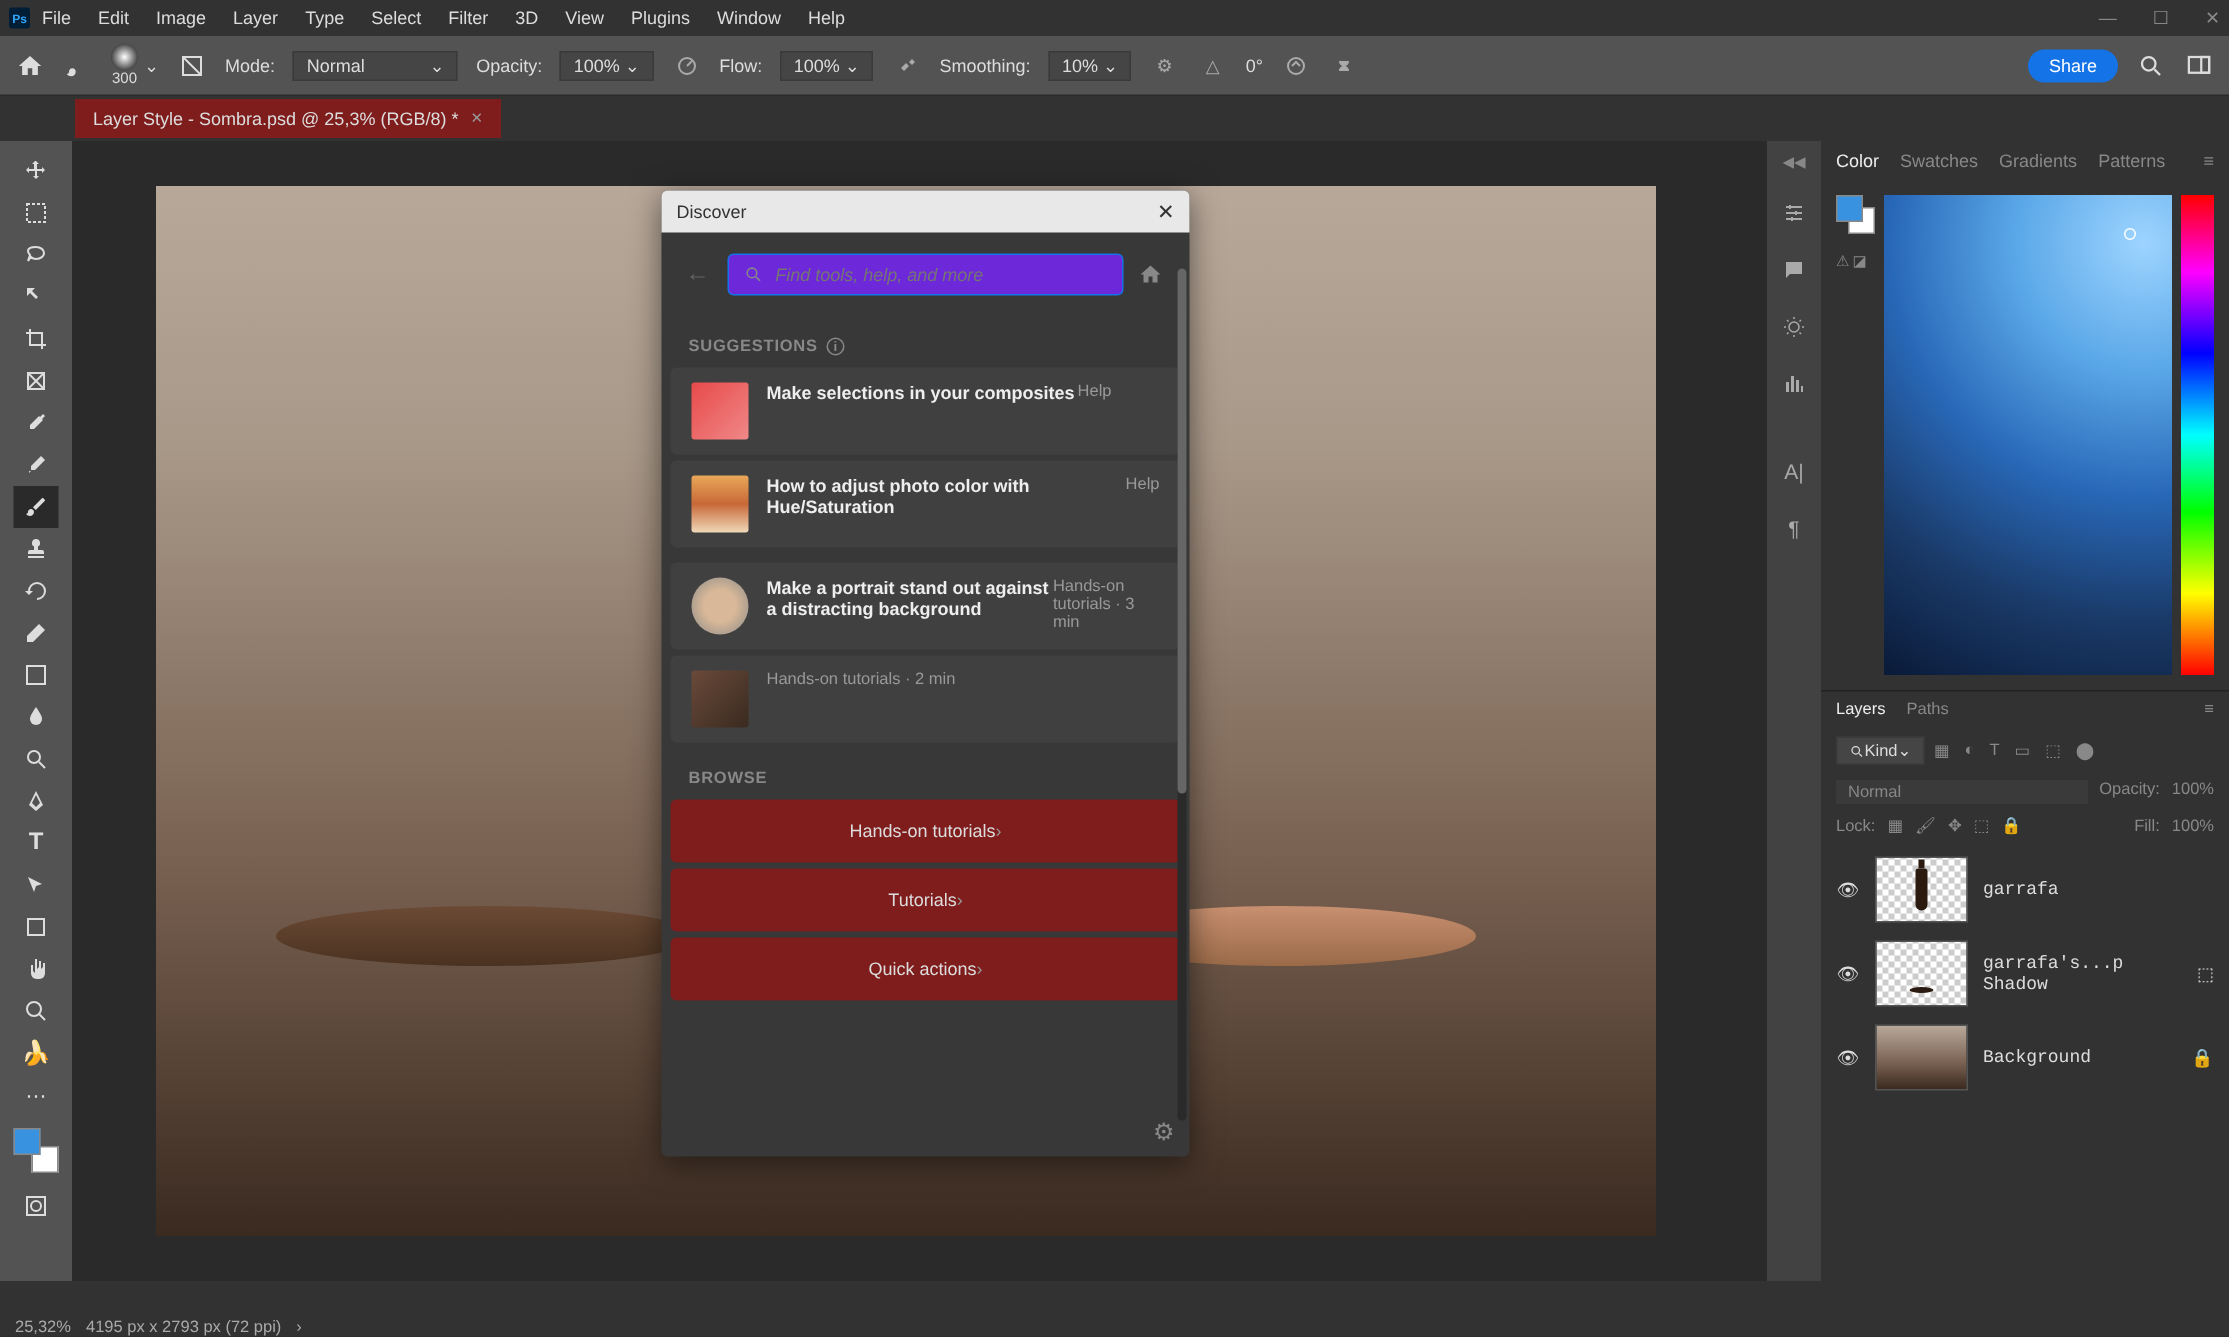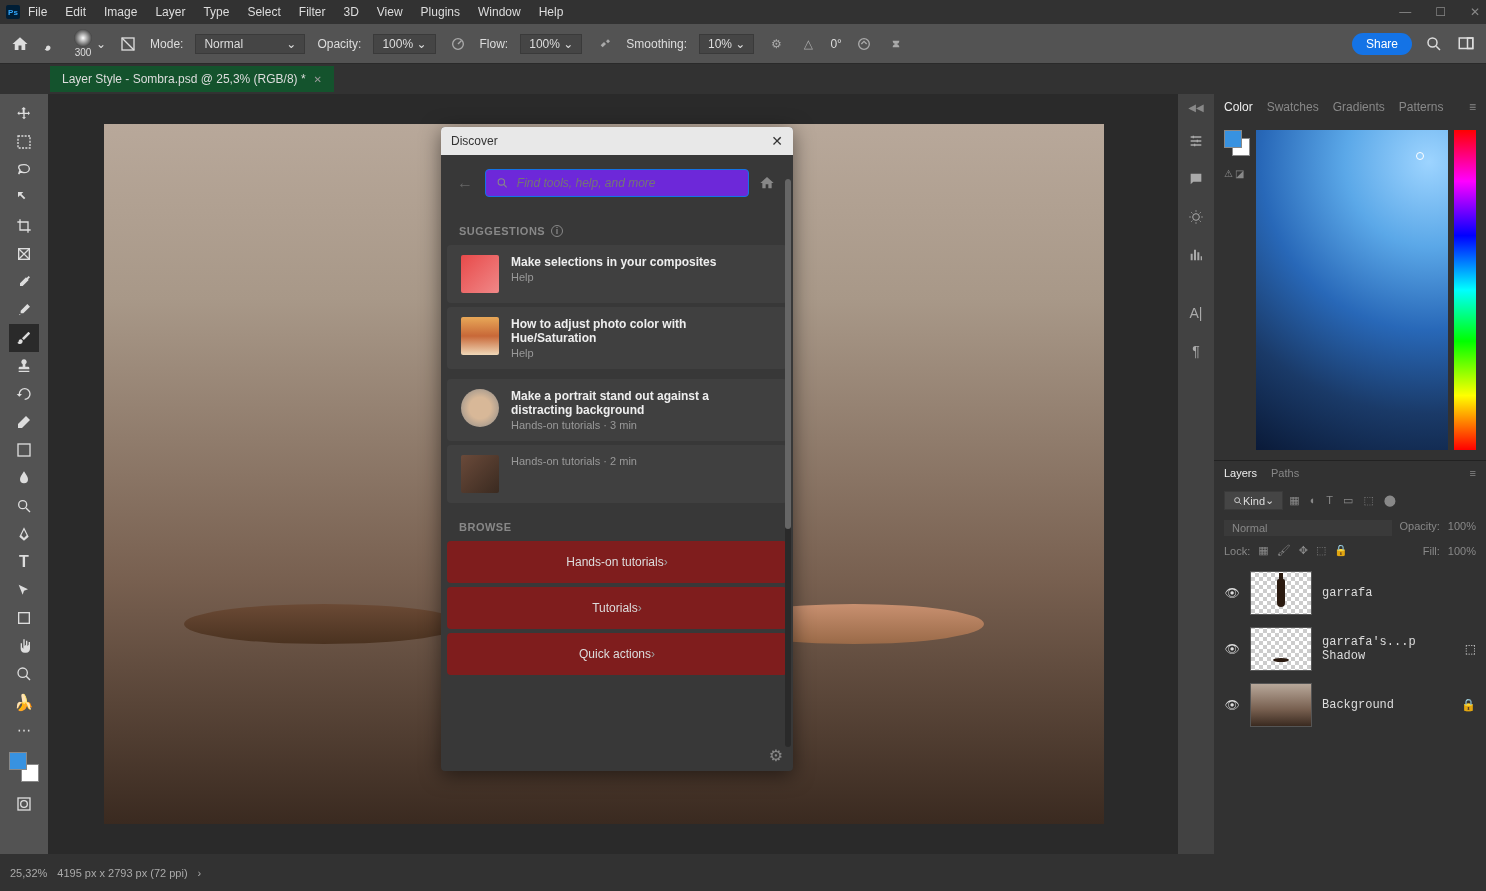--- a/index.html
+++ b/index.html
@@ -11,21 +11,21 @@
 .window-ctrls { margin-left: auto; display: flex; gap: 24px; color: #888; }
 
 .options-bar { height: 40px; background: #535353; display: flex; align-items: center; padding: 0 10px; gap: 12px; font-size: 12px; color: #ddd; border-bottom: 1px solid #2a2a2a; }
 .home-icon { width: 20px; height: 20px; display: flex; align-items: center; justify-content: center; }
 .opt-item { display: flex; align-items: center; gap: 4px; }
 .opt-field { background: #454545; border: 1px solid #3a3a3a; padding: 2px 8px; color: #ddd; font-size: 12px; min-width: 50px; }
 .opt-icon { width: 20px; height: 20px; display: inline-flex; align-items: center; justify-content: center; color: #aaa; }
 .share-btn { margin-left: auto; background: #1473e6; color: #fff; padding: 4px 14px; border-radius: 14px; font-size: 12px; border: none; }
 
 .tabbar { height: 30px; background: #323232; display: flex; align-items: center; padding-left: 50px; }
-.doc-tab { background: #14532d; color: #ddd; font-size: 12px; padding: 6px 12px; display: flex; align-items: center; gap: 8px; }
+.doc-tab { background: #7f1d1d; color: #ddd; font-size: 12px; padding: 6px 12px; display: flex; align-items: center; gap: 8px; }
 .doc-tab .close-x { color: #999; font-size: 10px; }
 
 .main-area { display: flex; height: 760px; }
 .tool-strip { width: 48px; background: #535353; display: flex; flex-direction: column; align-items: center; padding-top: 6px; gap: 0; }
 .tool-btn { width: 30px; height: 28px; display: flex; align-items: center; justify-content: center; color: #ddd; font-size: 14px; position: relative; }
 .tool-btn.active { background: #2a2a2a; }
 .color-swatches { margin-top: 8px; position: relative; width: 30px; height: 30px; }
 .color-fg { position: absolute; width: 18px; height: 18px; background: #3892e0; border: 1px solid #888; top: 0; left: 0; }
 .color-bg { position: absolute; width: 18px; height: 18px; background: #fff; border: 1px solid #888; bottom: 0; right: 0; }
 
@@ -80,30 +80,30 @@
 .search-box { flex: 1; background: #6d28d9; border: 1px solid #1473e6; border-radius: 4px; display: flex; align-items: center; padding: 6px 10px; gap: 8px; }
 .search-box input { background: transparent; border: none; outline: none; color: #ddd; font-size: 12px; font-style: italic; width: 100%; }
 .home-btn { color: #888; width: 18px; }
 .section-label { font-size: 11px; color: #888; font-weight: 600; letter-spacing: 0.5px; padding: 14px 18px 8px; display: flex; align-items: center; gap: 6px; }
 .sugg-item { display: flex; gap: 12px; padding: 10px 14px; margin: 0 6px 4px; background: #404040; border-radius: 4px; align-items: flex-start; }
 .sugg-thumb { width: 38px; height: 38px; background: #666; border-radius: 2px; flex-shrink: 0; }
 .sugg-thumb.t1 { background: linear-gradient(135deg, #e84a4a 0%, #f08888 100%); }
 .sugg-thumb.t2 { background: linear-gradient(180deg, #e8a858 0%, #c86838 50%, #f0d8b8 100%); }
 .sugg-thumb.t3 { background: radial-gradient(circle, #d8b898 40%, #888 100%); border-radius: 50%; }
 .sugg-thumb.t4 { background: linear-gradient(135deg, #6a4a3a 0%, #3a2a20 100%); }
-.sugg-text { display: flex; flex-direction: column; gap: 2px; }
+.sugg-text { display: flex; gap: 2px; }
 .sugg-title { font-size: 12px; font-weight: 600; color: #eee; }
 .sugg-sub { font-size: 11px; color: #999; }
 .browse-item { display: flex; align-items: center; justify-content: center; padding: 14px 18px; margin: 0 6px 4px; background: #7f1d1d; border-radius: 4px; font-size: 12px; color: #ddd; }
 .chevron { color: #999; }
 .discover-footer { margin-top: auto; padding: 6px 10px; text-align: right; color: #888; }
 .scrollbar-v { position: absolute; right: 2px; top: 52px; bottom: 24px; width: 6px; background: #2a2a2a; border-radius: 3px; }
 .scroll-thumb { position: absolute; top: 0; width: 6px; height: 350px; background: #666; border-radius: 3px; }
 
-.status-bar { position: absolute; bottom: 0; left: 0; right: 12px; height: 24px; background: #323232; display: flex; align-items: flex-start; padding: 0 10px; font-size: 11px; color: #aaa; gap: 10px; }
+.status-bar { position: absolute; bottom: 0; left: 0; right: 12px; height: 24px; background: #323232; display: flex; align-items: flex-end; padding: 0 10px; font-size: 11px; color: #aaa; gap: 10px; }
 svg { display: block; }
 </style>
 </head>
 <body>
 
 <div class="titlebar">
   <div class="ps-icon">Ps</div>
   <div class="menu-items">
     <span class="menu-item">File</span>
     <span class="menu-item">Edit</span>

